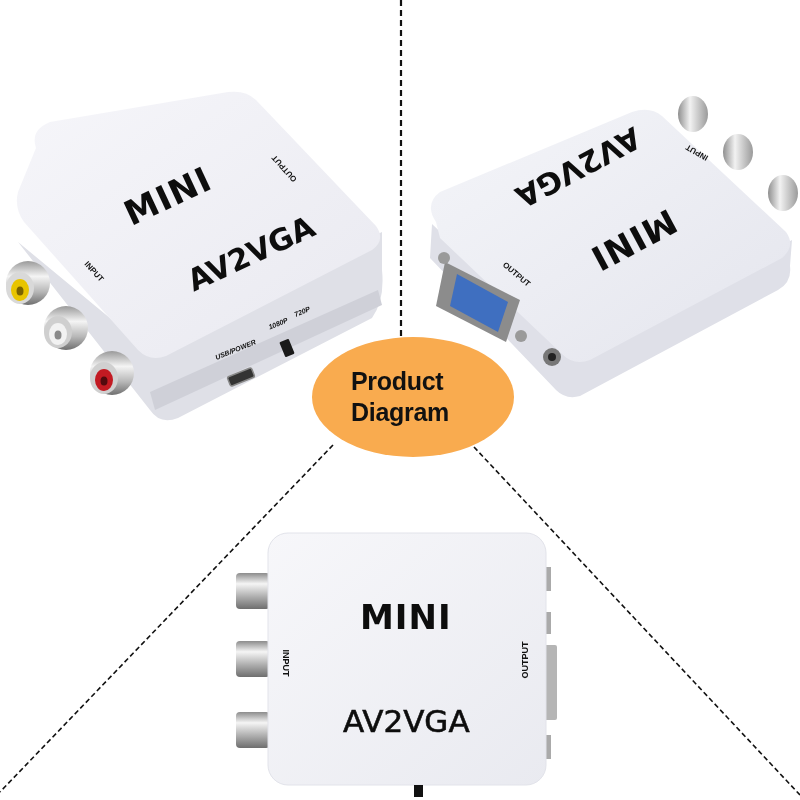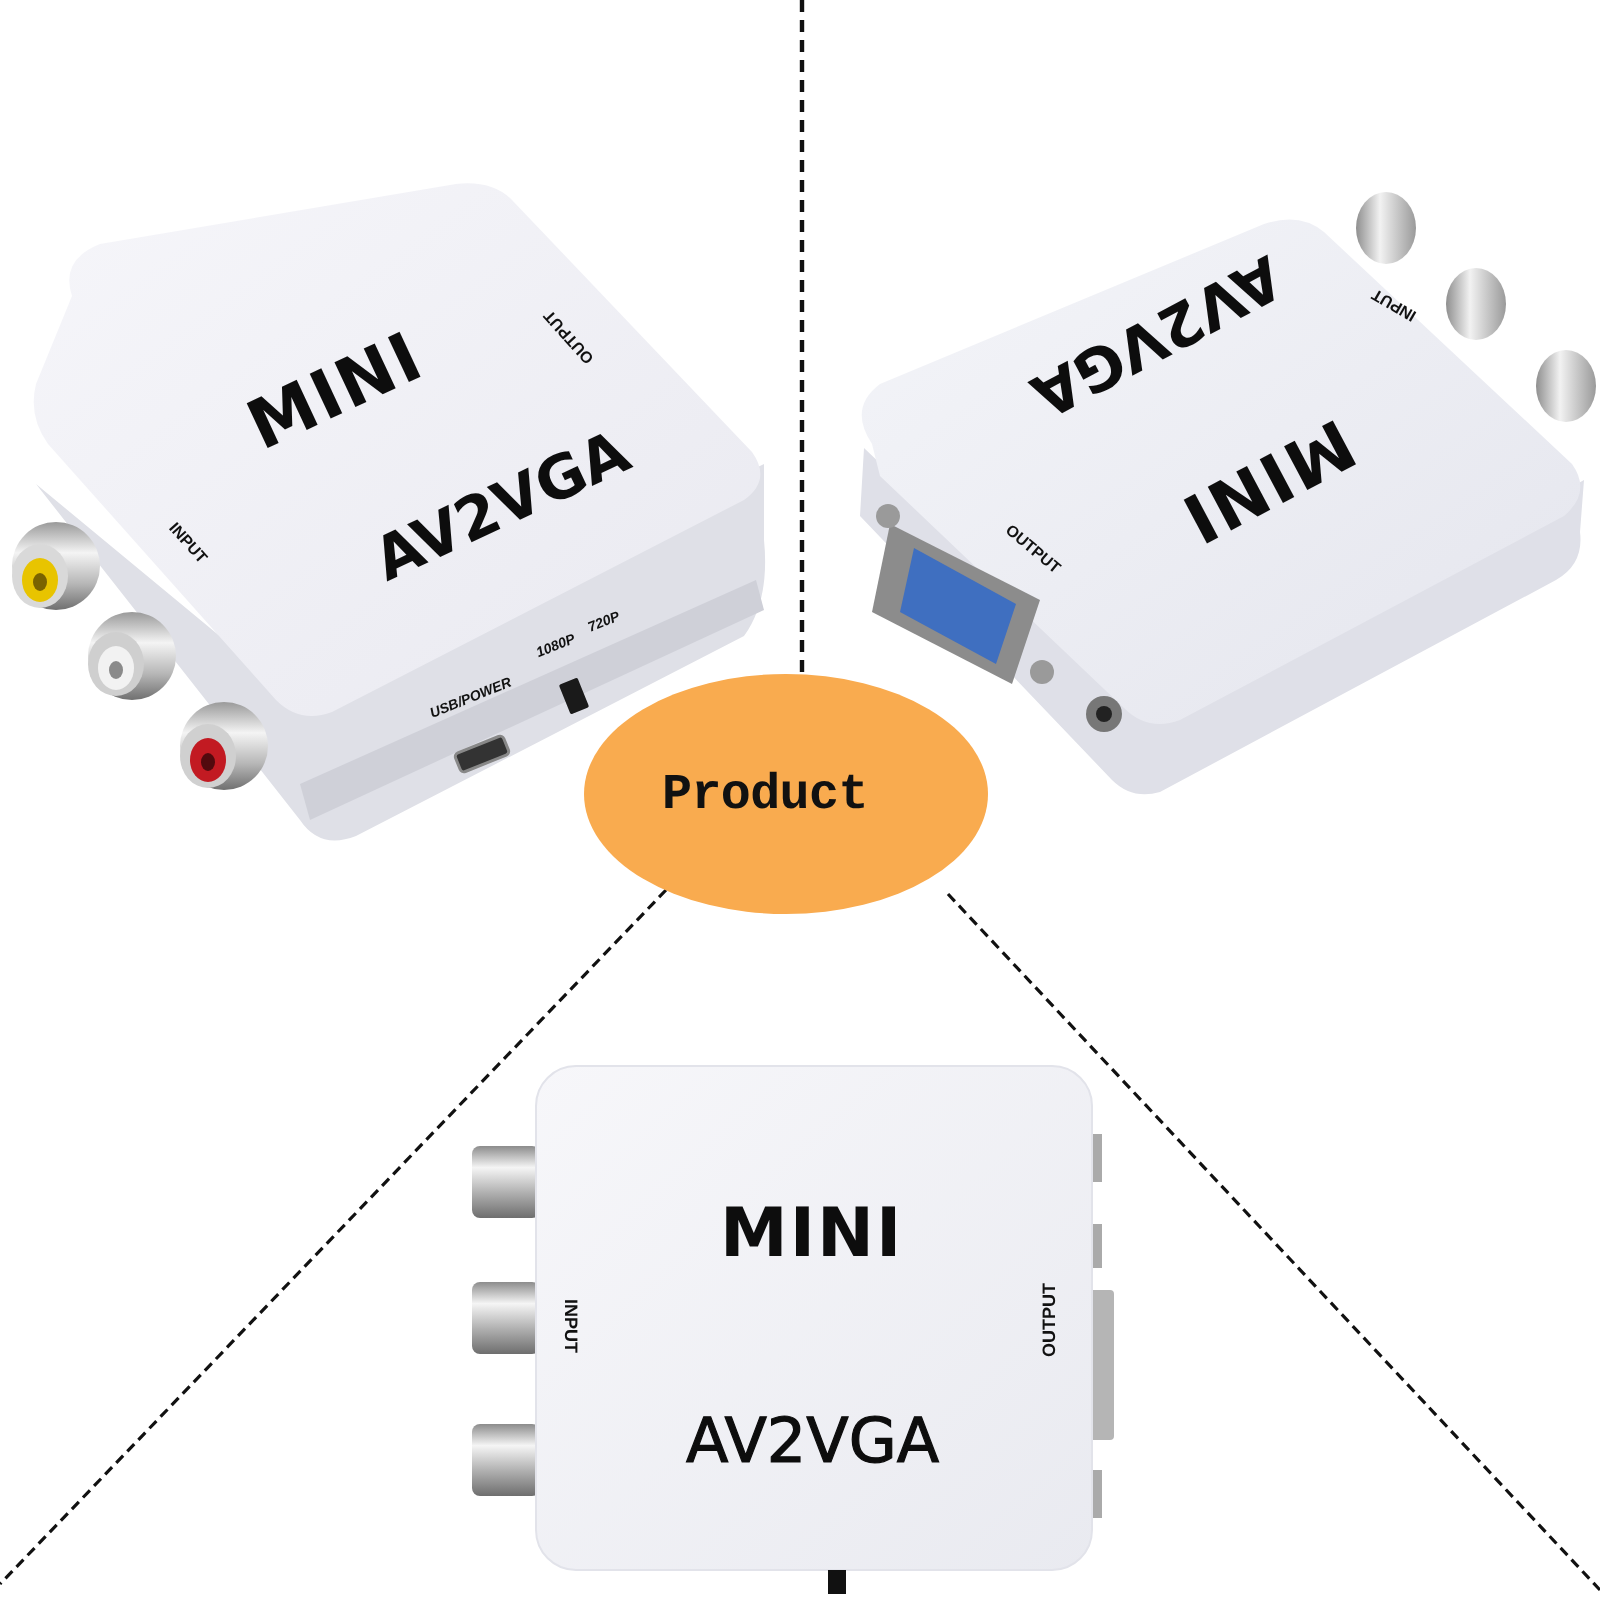--- a/index.html
+++ b/index.html
@@ -1,22 +1,22 @@
 <!DOCTYPE html>
 <html><head>
 <meta charset="utf-8">
 <style>
   html, body { margin:0; padding:0; background:#ffffff; }
   body { width:800px; height:800px; position:relative; overflow:hidden; font-family:"DejaVu Sans", sans-serif; }
   .layer { position:absolute; left:0; top:0; width:800px; height:800px; }
   .badge {
-    position:absolute; left:292px; top:337px; width:202px; height:120px;
+    position:absolute; left:312px; top:337px; width:202px; height:120px;
     border-radius:50%; background:#f9ab4f;
     display:flex; flex-direction:column; align-items:center; justify-content:center;
-    font-family:Liberation Mono, monospace; font-weight:bold; color:#111;
+    font-family:Liberation Sans, sans-serif; font-weight:bold; color:#111;
     font-size:25px; line-height:31px; letter-spacing:-0.3px;
   }
   .badge span { display:block; text-align:left; width:124px; }
   .lbl { position:absolute; font-family:"Liberation Sans", sans-serif; font-weight:bold; color:#111; white-space:nowrap; }
   .brand { font-family:"DejaVu Sans", sans-serif; font-weight:bold; color:#0d0d0d; white-space:nowrap; position:absolute; }
 </style>
 </head>
 <body>
 
 <svg class="layer" viewBox="0 0 800 800">
@@ -143,13 +143,14 @@
     <rect x="414" y="785" width="9" height="12" fill="#111"></rect>
   </svg>
   <div class="brand" style="left:360px; top:597px; font-size:34px; letter-spacing:1px;">MINI</div>
   <div class="brand" style="left:343px; top:703px; font-size:31px; font-weight:normal; -webkit-text-stroke:0.6px #0d0d0d;">AV2VGA</div>
   <div class="lbl" style="left:272px; top:658px; font-size:9px; transform:rotate(90deg);">INPUT</div>
   <div class="lbl" style="left:506px; top:655px; font-size:9px; transform:rotate(-90deg);">OUTPUT</div>
 </div>
 
 <div class="badge">
   <span>Product</span>
+  <span>Diagram</span>
 </div>
 
 </body></html>

